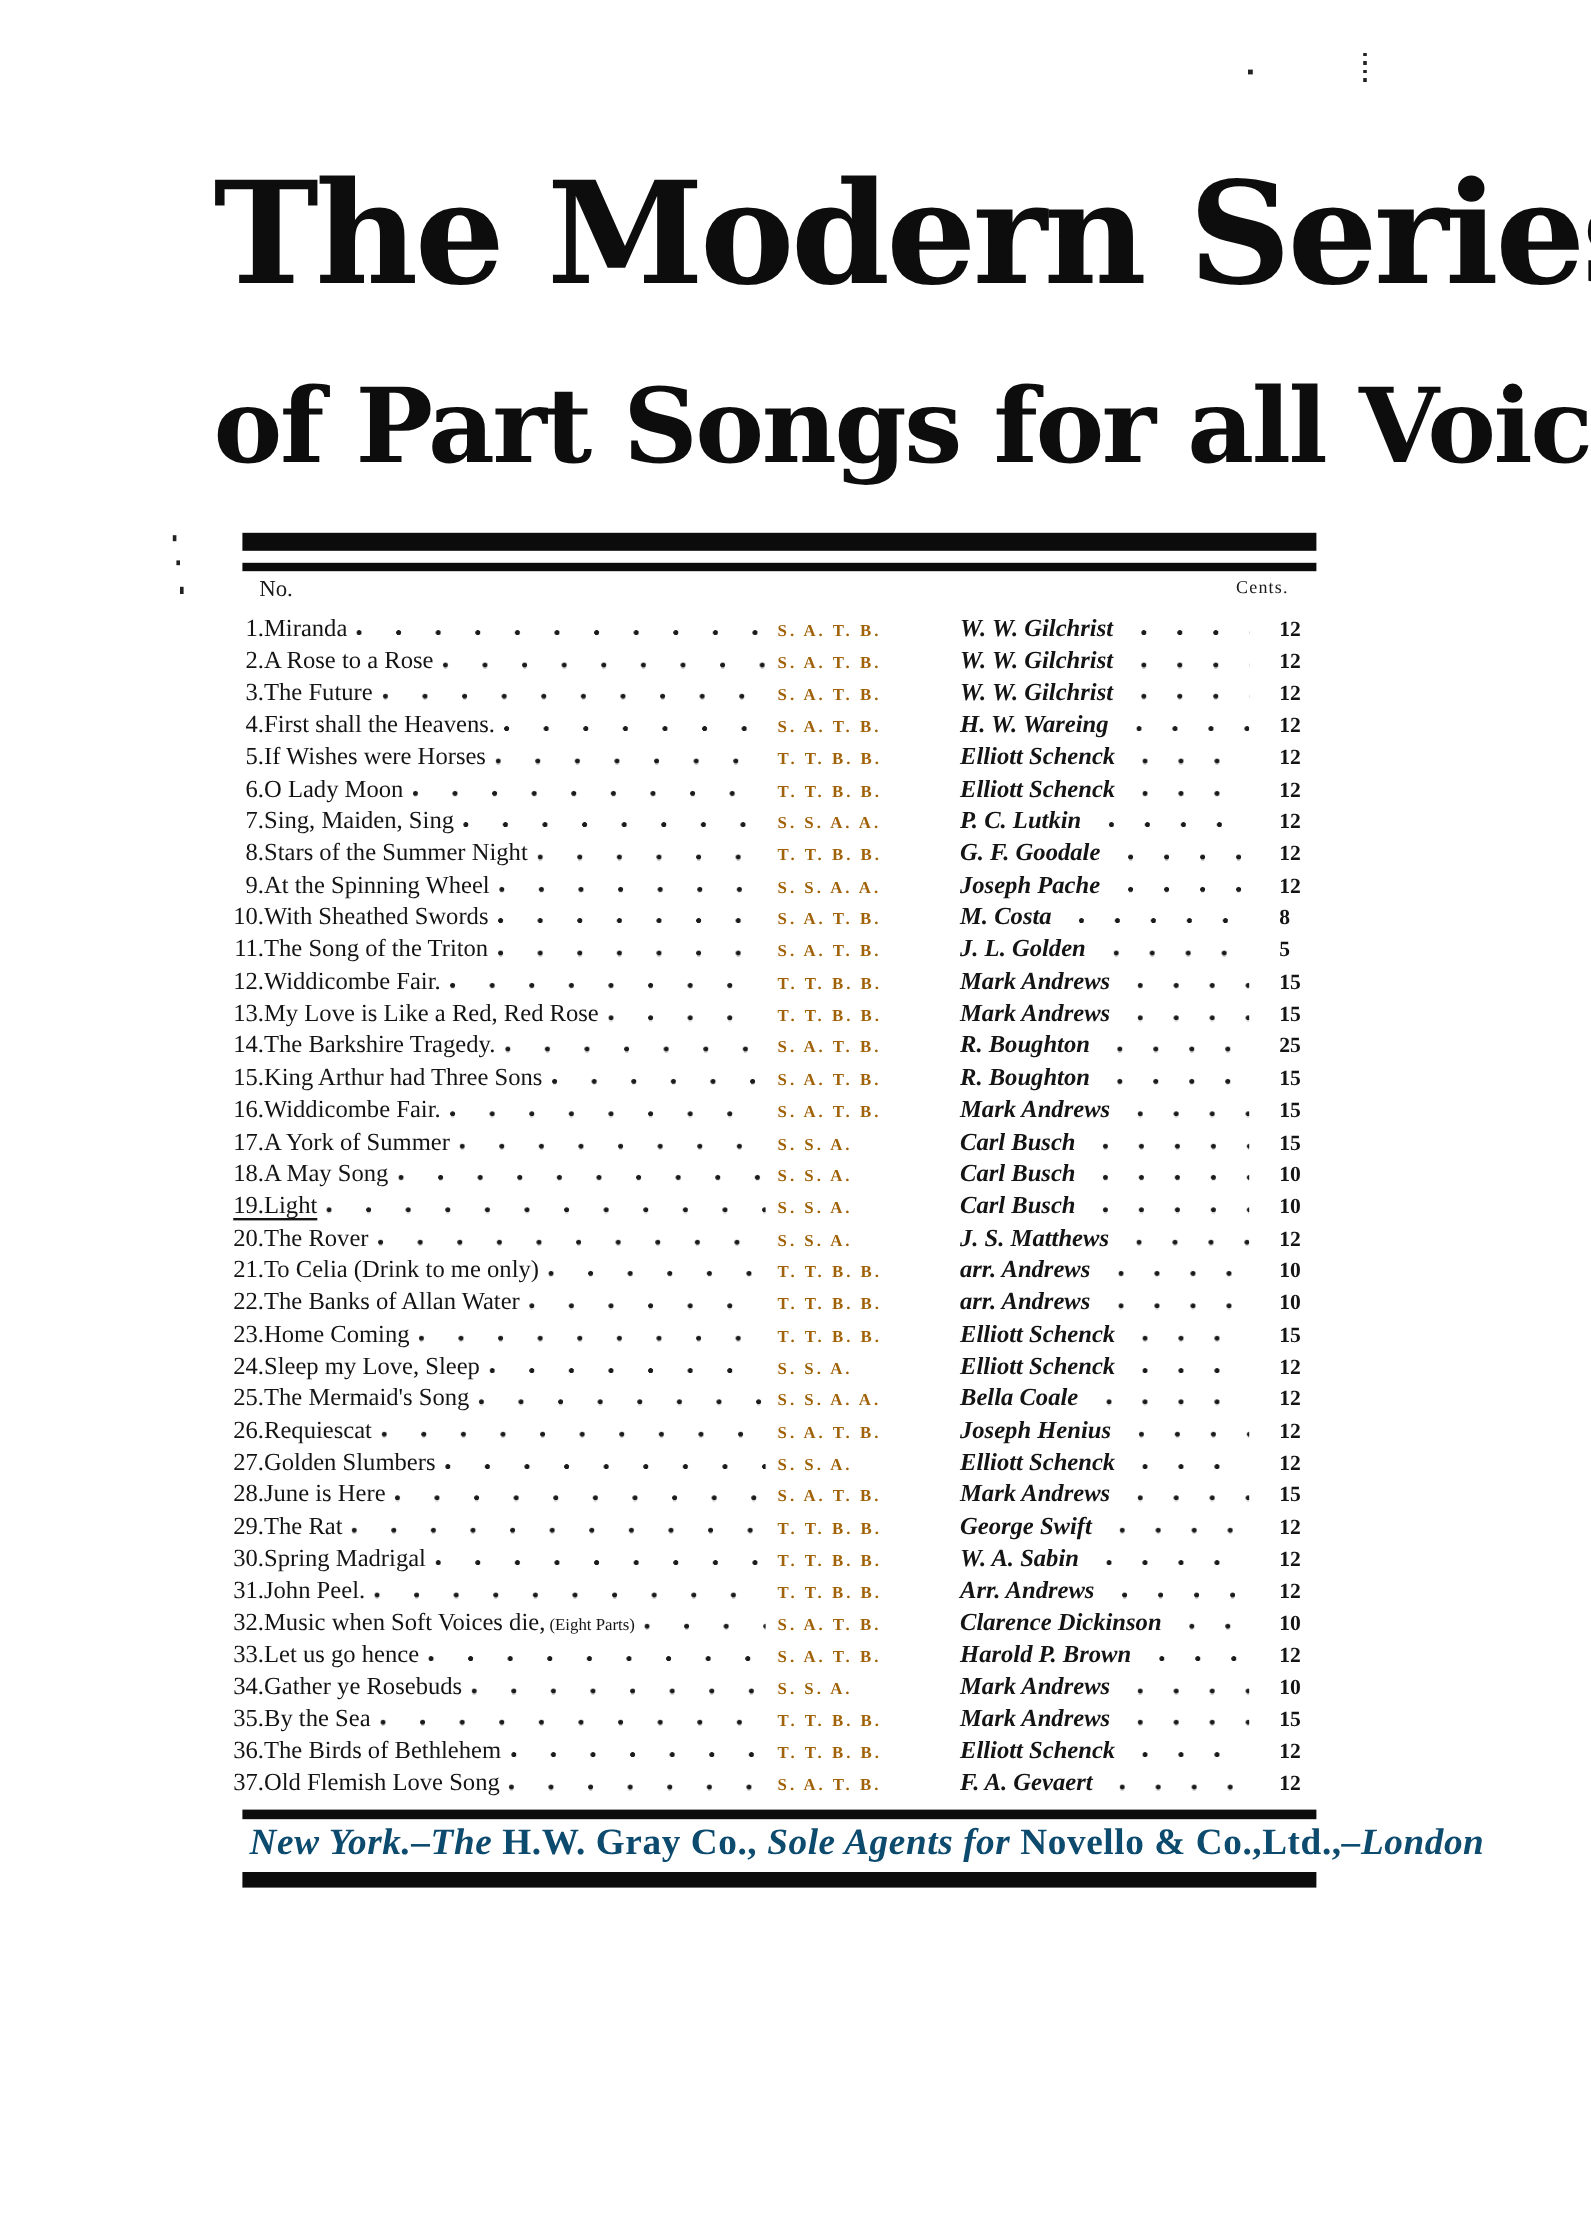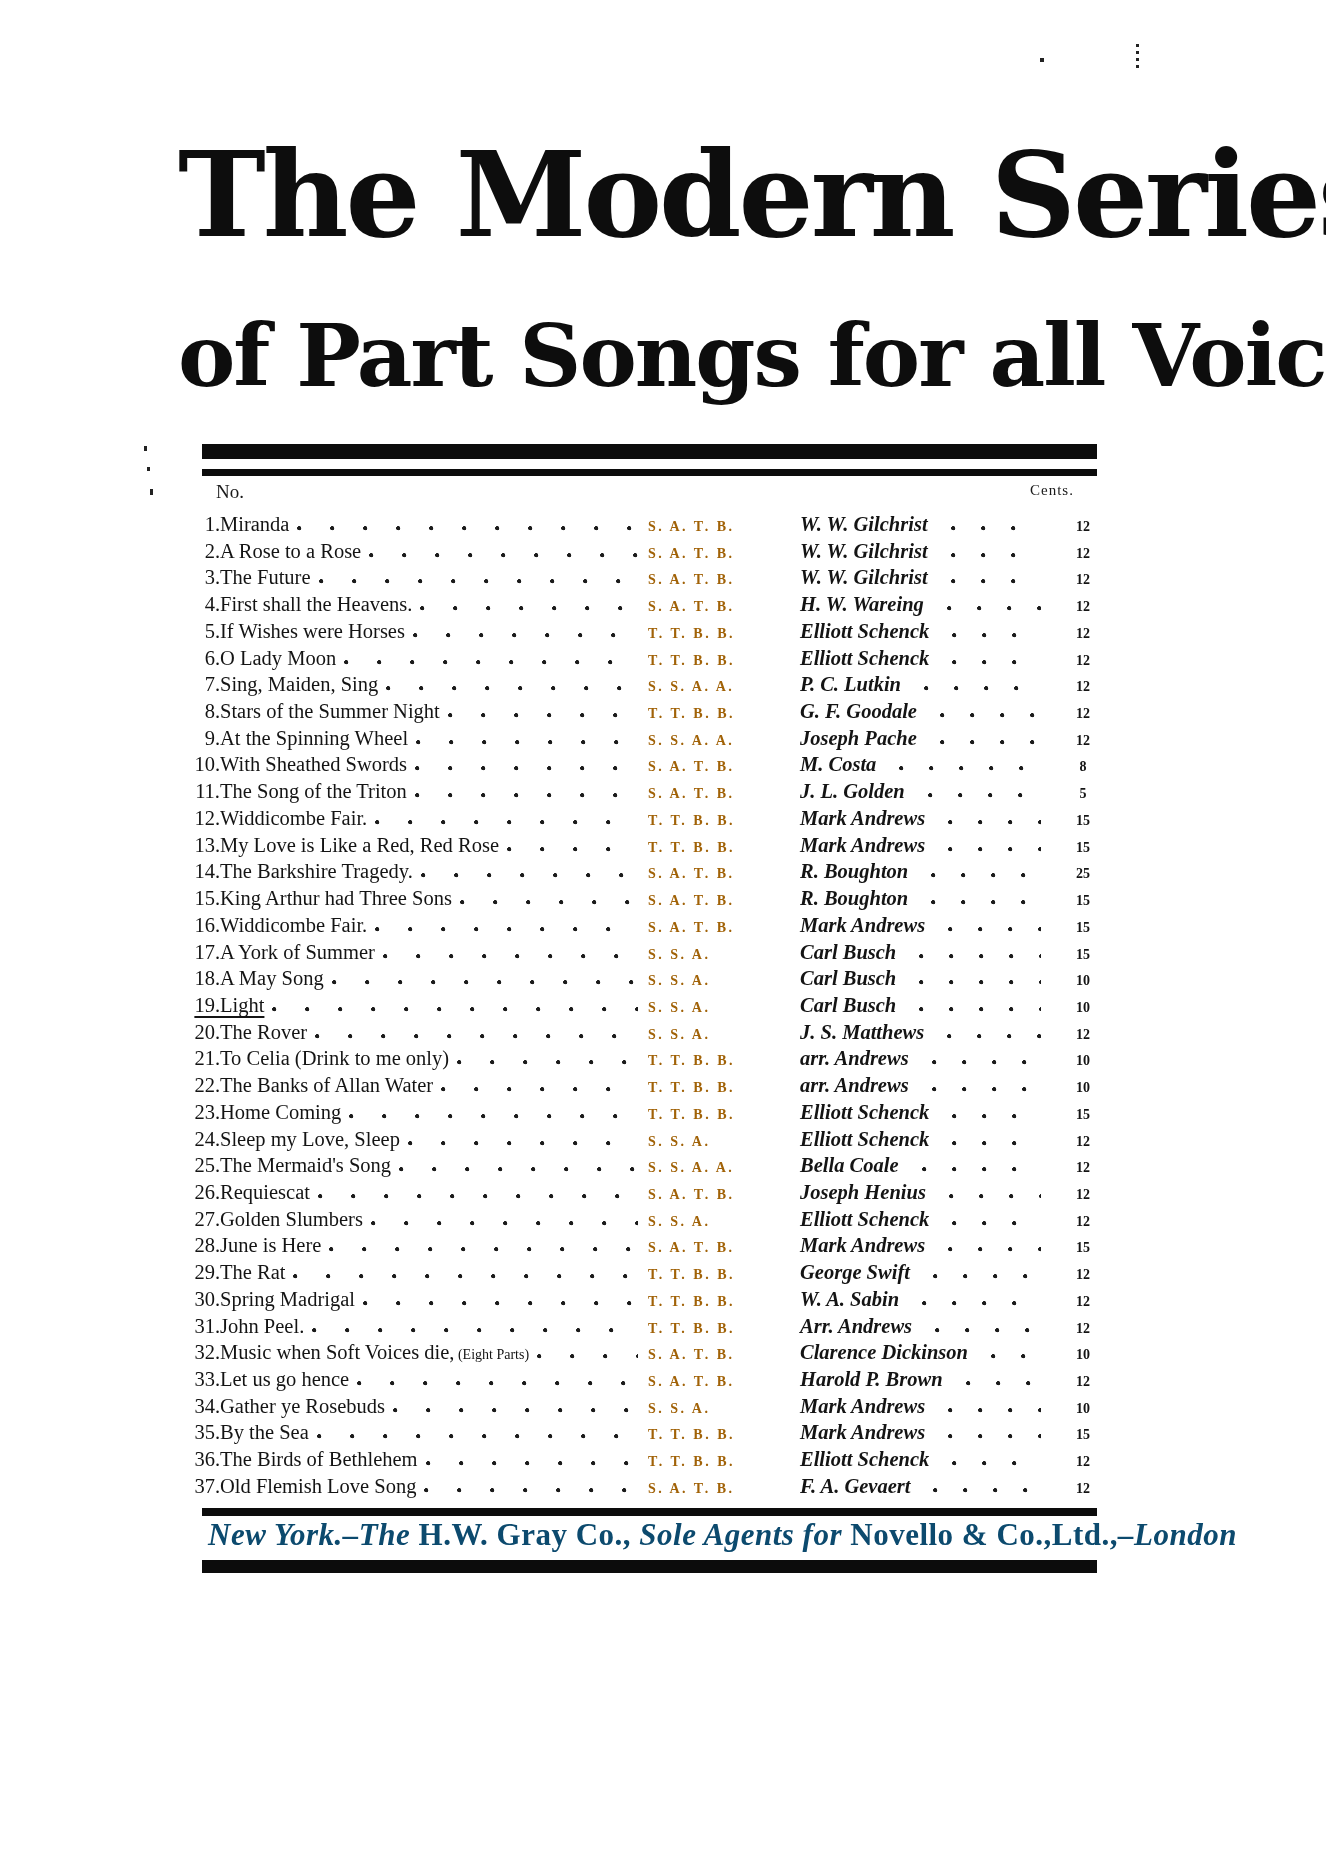--- a/index.html
+++ b/index.html
@@ -36,21 +36,21 @@
   .leader{
     flex:1 1 auto;min-width:16px;height:5px;margin:0 10px 5px 8px;
     align-self:baseline;
     background-image:radial-gradient(circle at 2.2px 2.2px, #1b1b1b 1.8px, transparent 2.4px);
     background-size:33px 5px;background-repeat:repeat-x;background-position:left bottom;
   }
   .c-voicing{flex:0 0 152px;font-size:14px;letter-spacing:2.5px;font-weight:700;color:#a16207;}
   .c-group{flex:0 0 300px;display:flex;align-items:baseline;gap:15px;}
   .c-composer{font-style:italic;font-weight:700;font-size:20.5px;flex:0 0 auto;}
   .leader2{background-size:30px 5px;}
-  .c-price{flex:0 0 34px;text-align:center;font-weight:700;font-size:14px;}
+  .c-price{flex:0 0 34px;text-align:left;font-weight:700;font-size:18px;}
   .underline-row .c-no,
   .underline-row .c-title{text-decoration:underline;text-underline-offset:4px;text-decoration-thickness:1.5px;}
   
   .f-rule{position:absolute;left:202px;width:895px;background:#0c0c0c;}
   .f-rule-top{top:1508px;height:8px;}
   .f-rule-bottom{top:1560px;height:13px;}
   .footer-text{
     position:absolute;left:208px;top:1517px;width:905px;
     font-size:31px;font-weight:600;white-space:nowrap;color:#0c4a6e;
     font-family:"Liberation Serif",serif;letter-spacing:0.5px;

